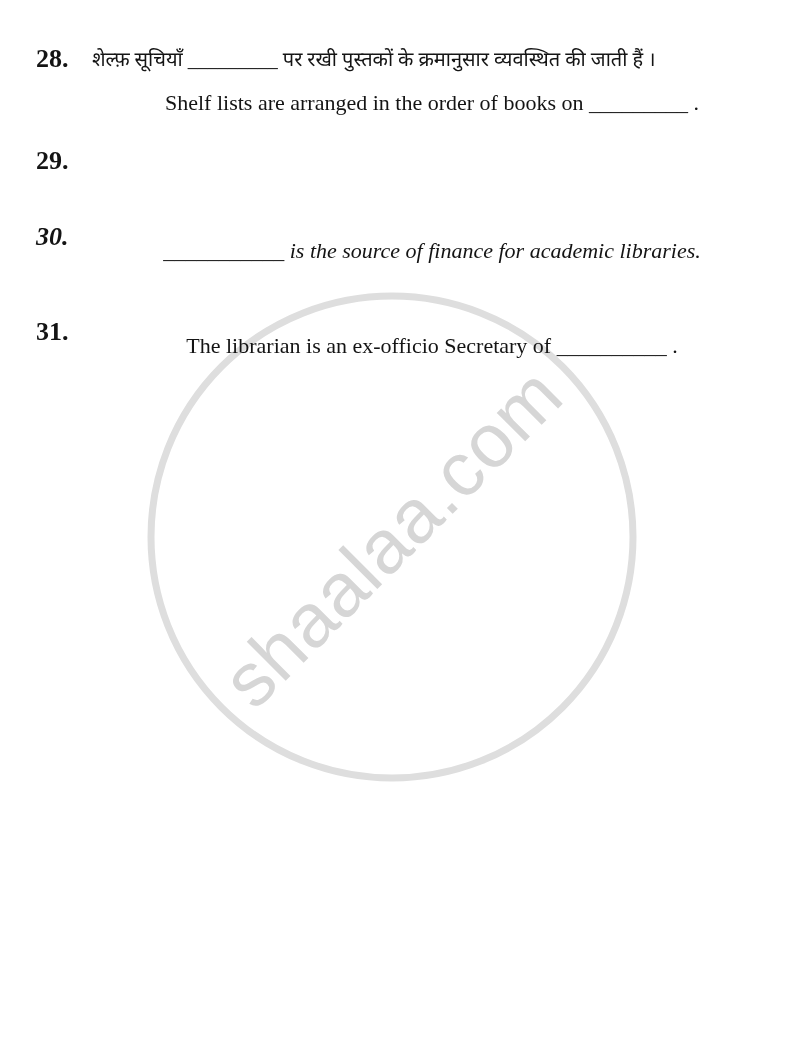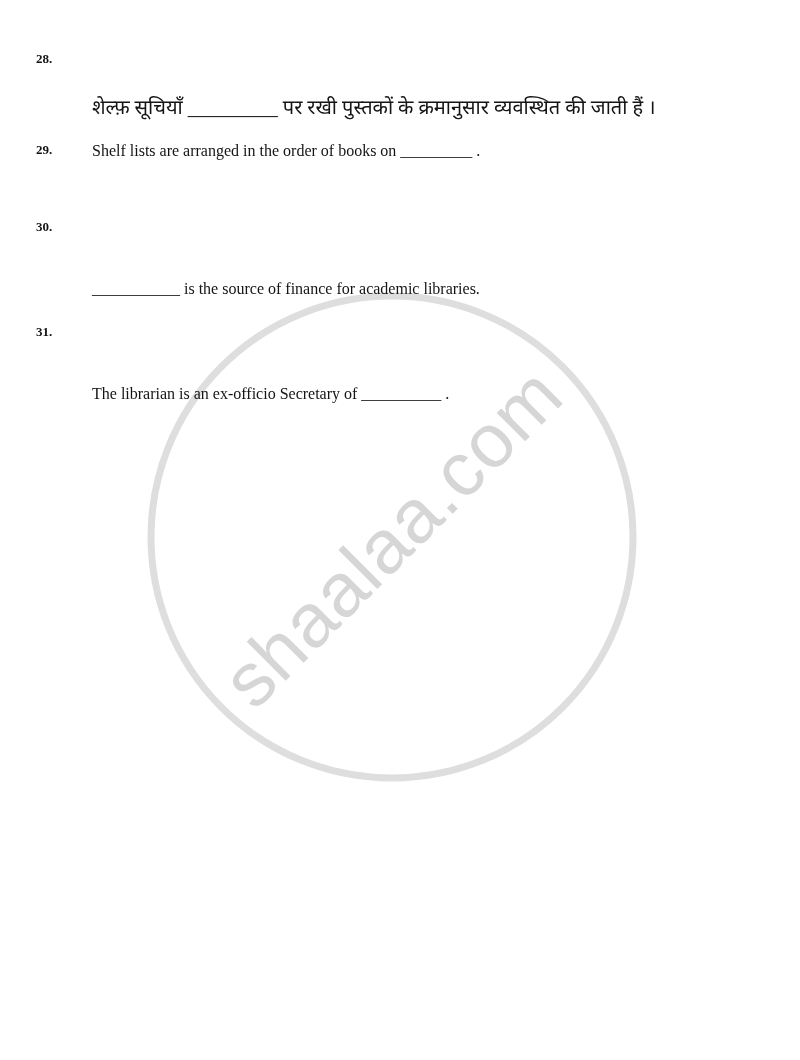--- a/index.html
+++ b/index.html
@@ -25,34 +25,35 @@
   }
 
   
   .question {
     position:absolute; left:36px; right:28px;
     display:flex; align-items:flex-start;
     z-index:2;
   }
   .qnum {
     width:56px; flex:0 0 56px;
-    font-weight:bold; font-size:13px; line-height:30px;
+    font-weight:bold; font-size:26px; line-height:30px;
   }
-  .qbody { flex:1;margin-top:48px; }
+  .qbody { flex:1; }
   .hindi {
     margin:0; font-size:20px; line-height:30px;
     white-space:nowrap;
   }
   .english {
-    margin:16px 0 0 0; font-size:16px; line-height:26px;
+    margin:16px 0 0 0; font-size:22px; line-height:26px;
     white-space:nowrap;
+    text-align:center;
   }
   #q1 { top:44px; }
-  #q2 { top:135px;flex-direction:column; }
-  #q3 { top:212px; }
+  #q2 { top:146px;flex-direction:column; }
+  #q3 { top:222px;font-style:italic; }
   #q4 { top:317px; }
 
   
   .footer { position:absolute; left:0; right:0; bottom:0; height:70px; z-index:2;
     font-family:"Liberation Sans", sans-serif; color:#1a1a1a; }
 </style>
 </head>
 <body>
 
 <div class="page">

